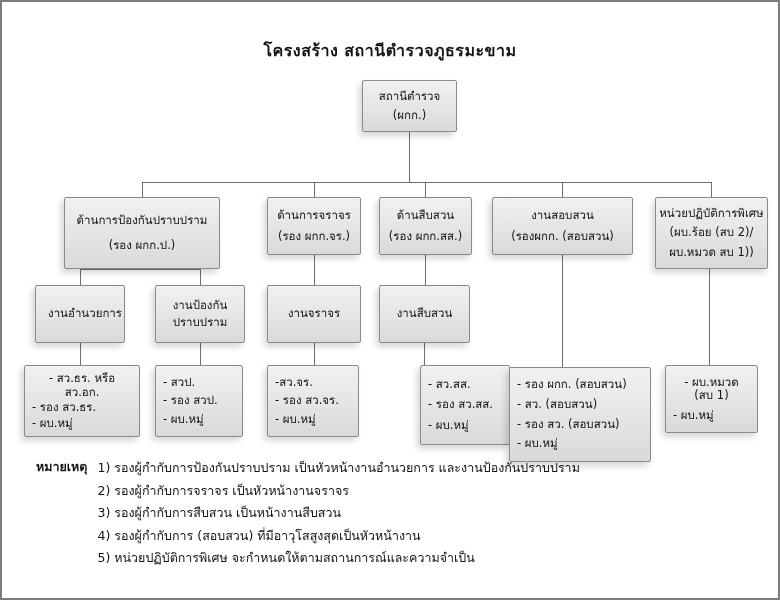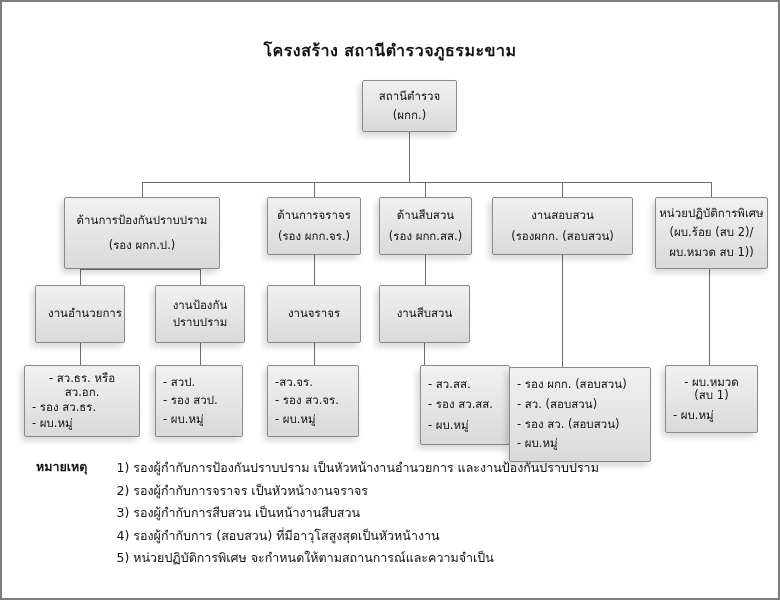--- a/index.html
+++ b/index.html
@@ -38,21 +38,20 @@
     align-items:flex-start;
     text-align:center;
     padding:4px 7px;
   }
   .ln{pointer-events:none;}
   .cline{position:absolute;background:#6e6e6e;}
   .notes{
     position:absolute;left:34px;top:455px;
     display:flex;flex-direction:row;
     font-size:12.5px;
-    gap:19px;
   }
   .notes .nlabel{font-weight:bold;margin-right:10px;white-space:nowrap;}
   .notes .nitems div{line-height:22.5px;}
 </style>
 </head>
 <body>
 
 <div id="canvas">
 
   <div class="title">โครงสร้าง สถานีตำรวจภูธรมะขาม</div>

